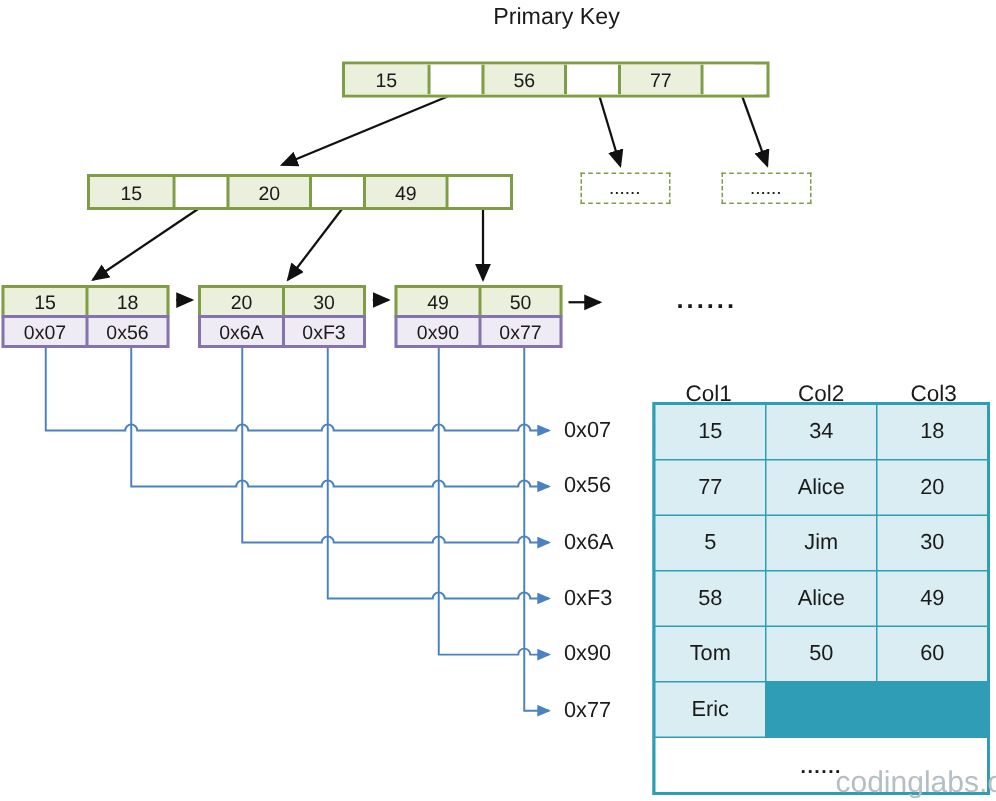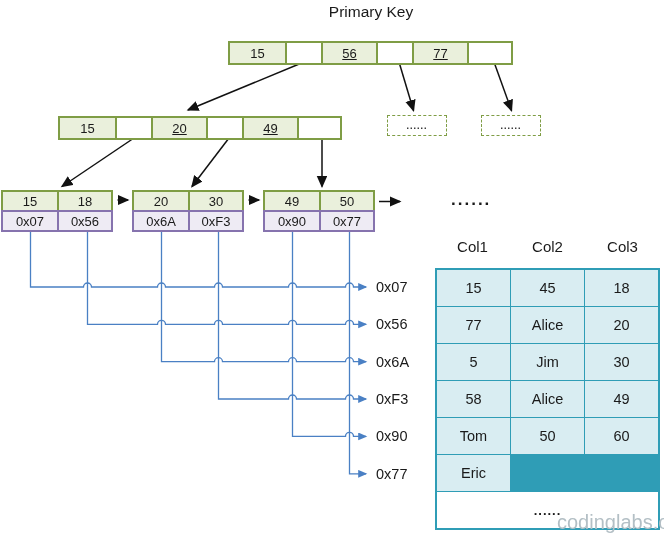--- a/index.html
+++ b/index.html
@@ -18,41 +18,41 @@
   #wires{position:absolute; left:0; top:0; z-index:1;}
   .abs{position:absolute; z-index:2;}
   .title{font-size:15.5px; text-align:center;}
   
   .node{display:flex; height:20px; border:2px solid var(--green-border);
         background:#fff; box-sizing:content-box; overflow:hidden;}
   .cell{display:flex; align-items:center; justify-content:center;
         font-size:13px; line-height:1; box-sizing:border-box;}
   .key{flex:0 0 55px; background:var(--green-fill);}
   .ptr{flex:0 0 36px; background:#fff;}
-  .node .cell + .cell{border-left:2px solid var(--green-border);text-decoration:underline;}
+  .node .cell + .cell{border-left:2px solid var(--green-border);}
   
   .leaf{width:112px;}
   .leafrow{display:flex; height:18px; border:2px solid var(--green-border);
            background:var(--green-fill);}
   .leafrow.ptrrow{border-color:var(--purple-border); background:var(--purple-fill);
                   margin-top:-2px;}
   .leafrow .cell{flex:1 1 50%;}
   .leafrow .cell + .cell{border-left:2px solid var(--green-border);}
   .leafrow.ptrrow .cell + .cell{border-left:2px solid var(--purple-border);}
   .leafrow .cell{background:transparent; font-size:13px;}
   
   .dashed{width:58px; height:19px; border:1.6px dashed var(--green-border);
           background:#fff; display:flex; align-items:center; justify-content:center;
           font-size:9px; font-weight:bold; letter-spacing:1px; color:#222;}
   
   .bigdots{font-size:17px; font-weight:bold; letter-spacing:2px;}
   
   .ptr-label{font-size:14.5px; height:18px; line-height:18px;}
   
-  .thead{display:flex; width:225px;}
+  .thead{display:flex; width:225px;margin-top:16px;}
   .thead span{flex:1 1 33%; text-align:center; font-size:15px;}
   .dtable{display:grid; width:221px; grid-template-columns:repeat(3,1fr);
           grid-auto-rows:36px; gap:1px; background:var(--table-border);
           border:2px solid var(--table-border);}
   .dcell{background:var(--table-fill); display:flex; align-items:center;
          justify-content:center; font-size:14.5px;}
   .dcell.ellipsis{grid-column:1 / -1; background:#fff; font-weight:bold;
                   letter-spacing:1px; font-size:13px;}
   .watermark{font-size:20px; color:var(--watermark); z-index:3;}
 </style>
@@ -159,21 +159,21 @@
   <div class="abs ptr-label" style="left:376px; top:465px;">0x77</div>
 
   <div class="abs thead" style="left:435px; top:238px;">
     <span>Col1</span>
     <span>Col2</span>
     <span>Col3</span>
   </div>
 
   <div class="abs dtable" style="left:435px; top:268px;">
     <div class="dcell">15</div>
-    <div class="dcell">45</div>
+    <div class="dcell">34</div>
     <div class="dcell">18</div>
     <div class="dcell">77</div>
     <div class="dcell">Alice</div>
     <div class="dcell">20</div>
     <div class="dcell">5</div>
     <div class="dcell">Jim</div>
     <div class="dcell">30</div>
     <div class="dcell">58</div>
     <div class="dcell">Alice</div>
     <div class="dcell">49</div>

